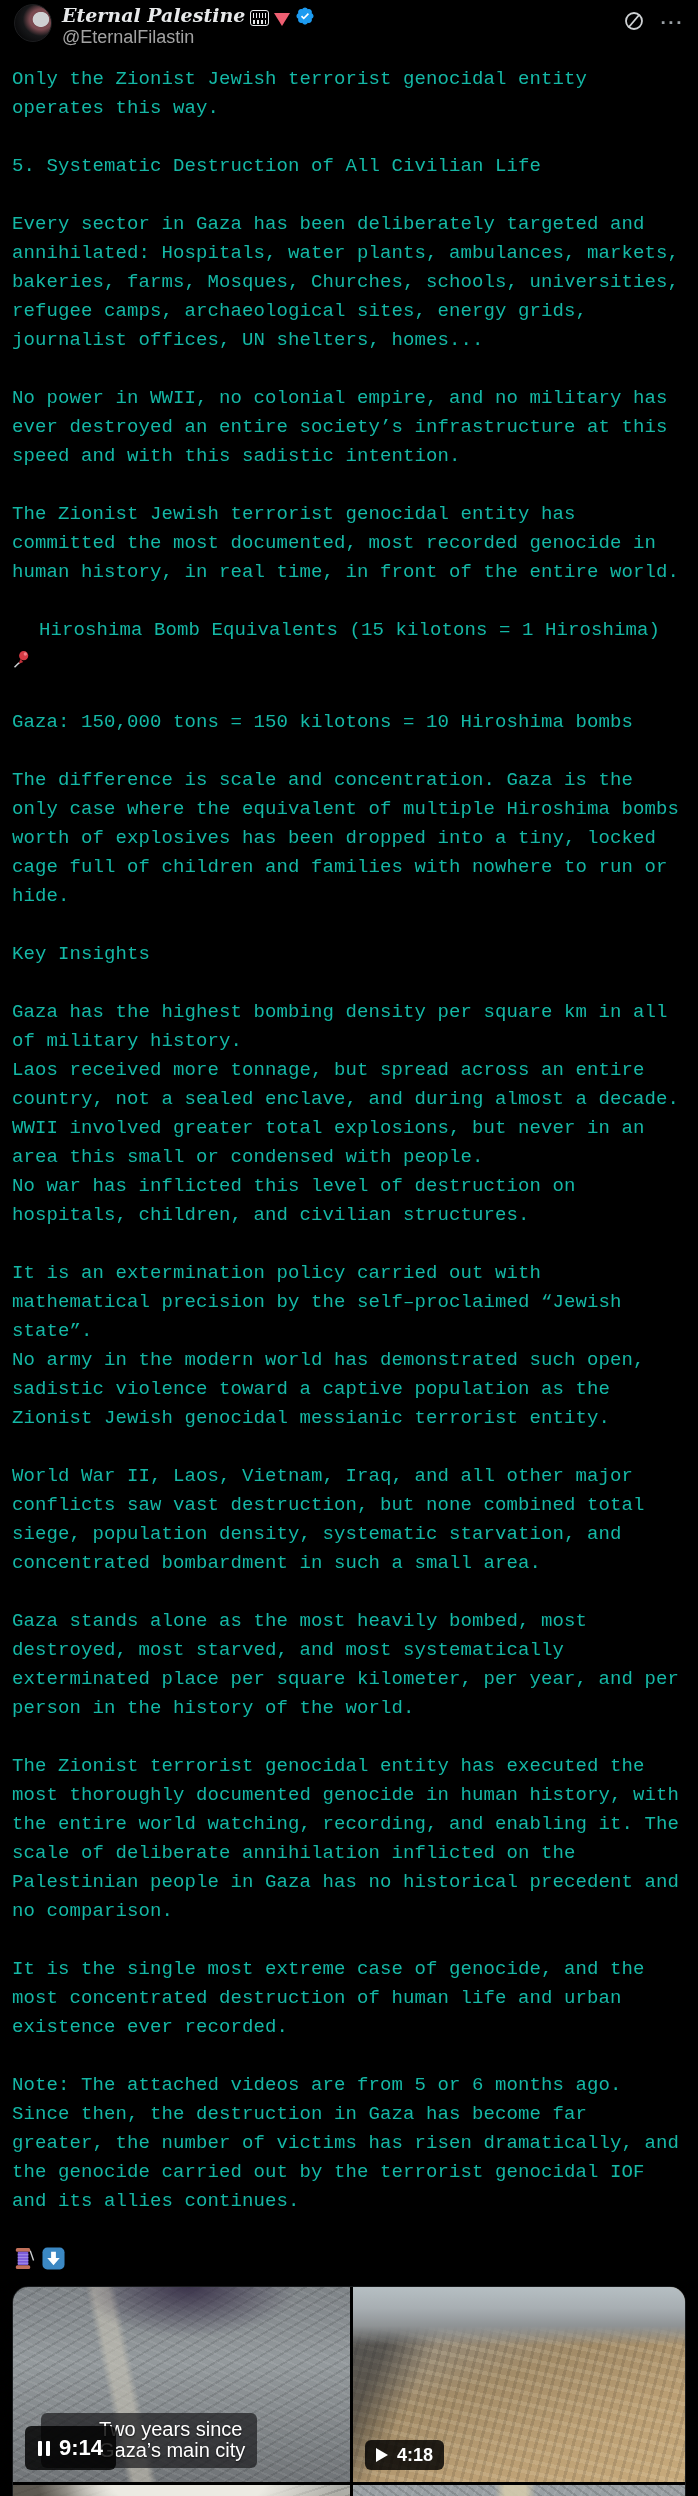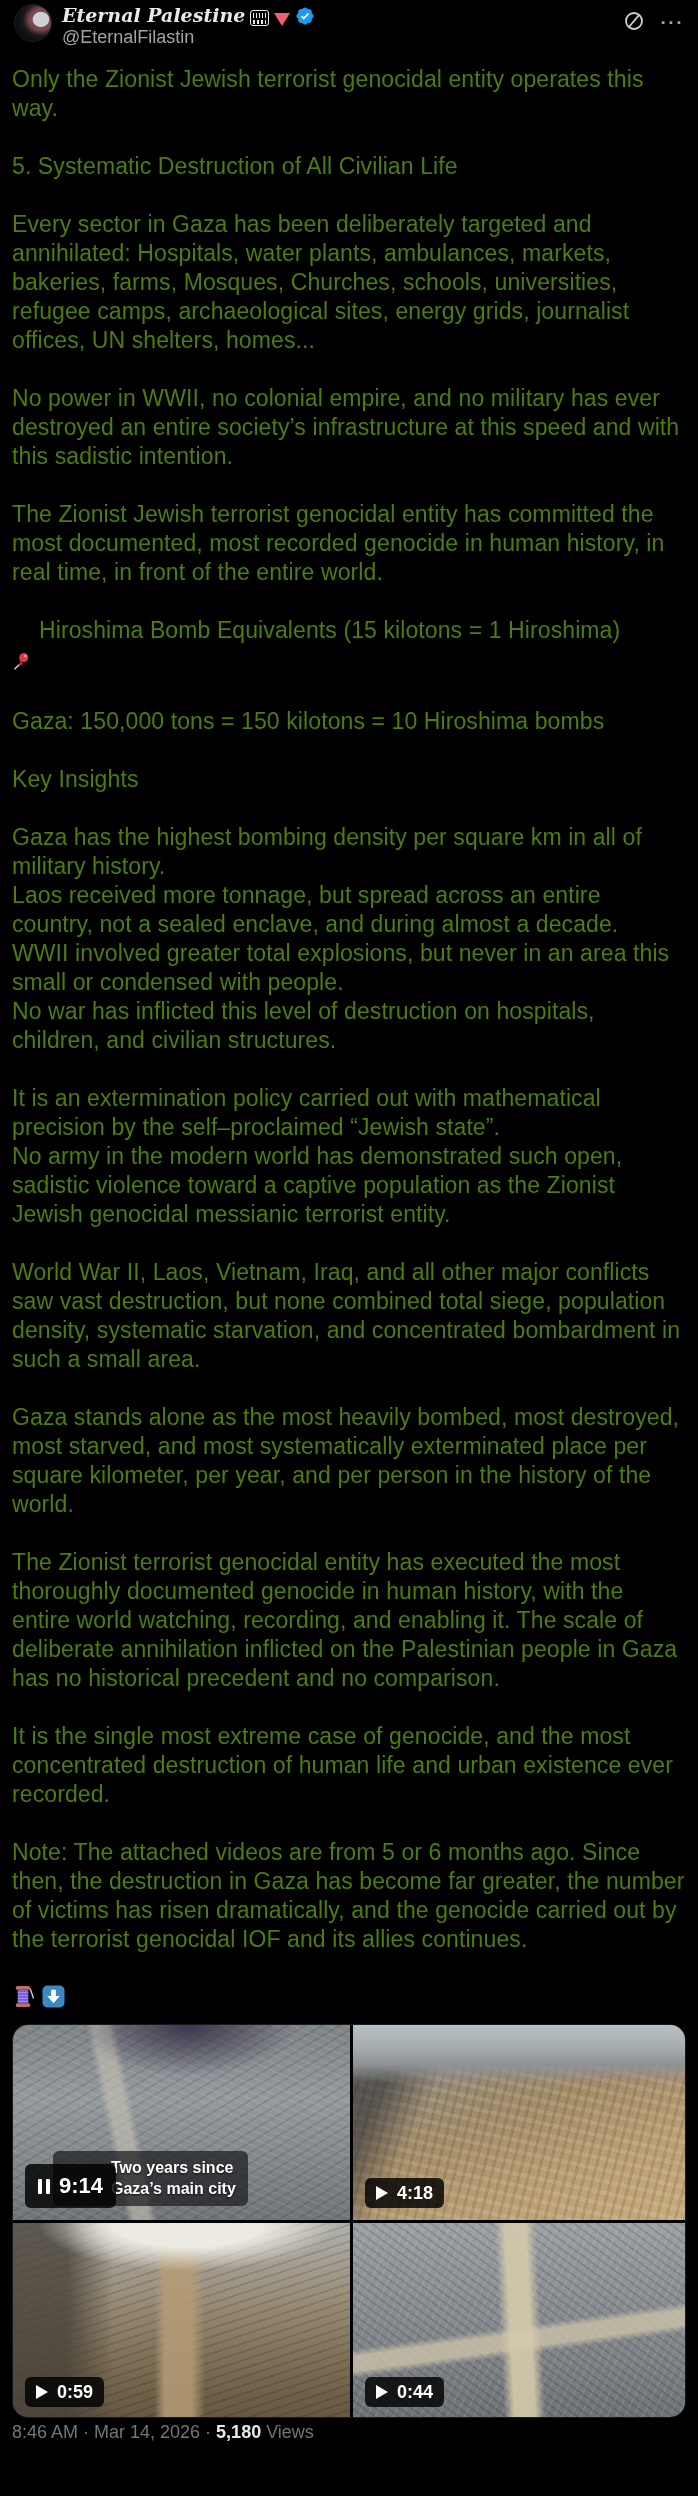--- a/index.html
+++ b/index.html
@@ -34,22 +34,22 @@
     border-top:13px solid #ee5f72; display:inline-block; margin-top:2px;
   }
   .verified-badge { width:20px; height:20px; display:inline-block; }
   .handle { font-size:18px; color:#a3a3a3; margin-top:1px; cursor:pointer; }
   .header-actions { display:flex; align-items:center; gap:16px; margin-left:auto; padding-top:6px; }
   .grok-btn, .more-btn { background:none; border:none; cursor:pointer; padding:0; }
   .more-btn { color:#9aa0a5; font-size:19px; letter-spacing:1.5px; font-weight:bold; line-height:10px; }
   
   .tweet-text { padding:0 12px; margin-top:17px; }
   .tweet-text p {
-    font-size:23px; line-height:29px; color:#4d7c0f; margin-top:29px;
-    white-space:pre-line; letter-spacing:.1px;
+    font-size:19px; line-height:29px; color:#14b8a6; margin-top:29px;
+    white-space:pre-line; letter-spacing:.1px;font-family:Liberation Mono, monospace;
   }
   .tweet-text p:first-child { margin-top:0; }
   .pin-line { display:flex; align-items:flex-start; gap:7px; }
   .pin-line .pin-wrap { padding-top:4px; }
   .emoji-row { display:flex; gap:7px; margin-top:31px; align-items:center; }
   
   .media-grid {
     margin:16px 12px 0 12px; width:674px; height:394px;
     display:grid; grid-template-columns:337px 334px; grid-template-rows:195px 196px;
     gap:3px; border-radius:16px; overflow:hidden; background:#000;
@@ -88,23 +88,23 @@
       repeating-linear-gradient(-64deg, rgba(255,255,255,.08) 0 2px, transparent 2px 8px),
       linear-gradient(180deg, #9ba1a5 0%, #8d9195 34%, #7e8186 70%, #6f7275 100%);
   }
   .duration-badge {
     position:absolute; left:12px; bottom:12px; z-index:3;
     background:rgba(0,0,0,.82); color:#fff; border-radius:6px;
     padding:6px 11px; display:flex; align-items:center; gap:9px;
     font-size:18px; font-weight:bold; line-height:18px;
   }
   .caption-overlay {
-    position:absolute; left:40px; bottom:14px; z-index:2;
+    position:absolute; left:28px; bottom:14px; z-index:2;
     background:rgba(28,28,30,.72); border-radius:6px; padding:6px 12px 7px 58px;
-    color:#fff; font-weight:bold; font-size:16px; line-height:21px;
+    color:#fff; font-weight:normal; font-size:20px; line-height:21px;
     text-shadow:0 1px 2px rgba(0,0,0,.8); white-space:nowrap;
   }
   .pause-bars { display:inline-flex; gap:4px; }
   .pause-bars i { width:4px; height:15px; background:#fff; border-radius:1px; display:block; }
   
   .footer { padding:0 12px; margin-top:4px; font-size:18px; color:#71767b; }
   .views-count { color:#e7e9ea; font-weight:bold; }
   .views-link { cursor:pointer; }
 </style>
 </head>
@@ -148,20 +148,21 @@
       <svg width="20" height="20" viewBox="0 0 24 24">
           <circle cx="14" cy="8" r="5.5" fill="#d63a44"></circle>
           <circle cx="16" cy="6" r="2" fill="#f08089"></circle>
           <path d="M10 12 L13.5 15.5 L8 18 Z" fill="#c3323b"></path>
           <line x1="8.5" y1="16.5" x2="3" y2="22" stroke="#cfd2d4" stroke-width="1.8"></line>
         </svg>
     </span>
     <span>Hiroshima Bomb Equivalents (15 kilotons = 1 Hiroshima)</span>
   </p>
   <p>Gaza: 150,000 tons = 150 kilotons = 10 Hiroshima bombs</p>
+  <p>The difference is scale and concentration. Gaza is the only case where the equivalent of multiple Hiroshima bombs worth of explosives has been dropped into a tiny, locked cage full of children and families with nowhere to run or hide.</p>
   <p>Key Insights</p>
   <p>Gaza has the highest bombing density per square km in all of military history.
 Laos received more tonnage, but spread across an entire country, not a sealed enclave, and during almost a decade.
 WWII involved greater total explosions, but never in an area this small or condensed with people.
 No war has inflicted this level of destruction on hospitals, children, and civilian structures.</p>
   <p>It is an extermination policy carried out with mathematical precision by the self–proclaimed “Jewish state”.
 No army in the modern world has demonstrated such open, sadistic violence toward a captive population as the Zionist Jewish genocidal messianic terrorist entity.</p>
   <p>World War II, Laos, Vietnam, Iraq, and all other major conflicts saw vast destruction, but none combined total siege, population density, systematic starvation, and concentrated bombardment in such a small area.</p>
   <p>Gaza stands alone as the most heavily bombed, most destroyed, most starved, and most systematically exterminated place per square kilometer, per year, and per person in the history of the world.</p>
   <p>The Zionist terrorist genocidal entity has executed the most thoroughly documented genocide in human history, with the entire world watching, recording, and enabling it. The scale of deliberate annihilation inflicted on the Palestinian people in Gaza has no historical precedent and no comparison.</p>

